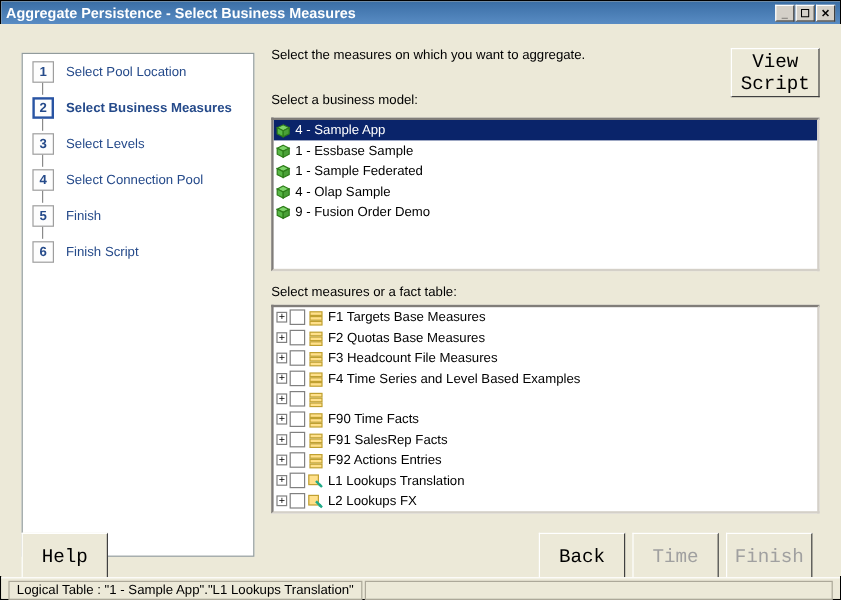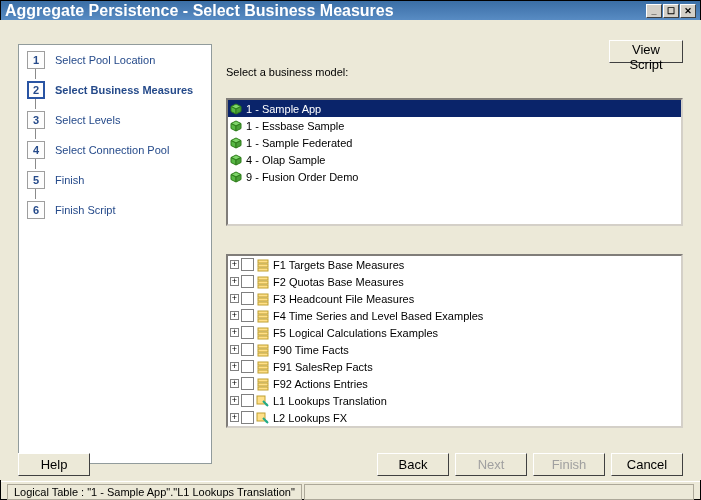--- a/index.html
+++ b/index.html
@@ -15,21 +15,21 @@
   }
   .titlebar {
     background: linear-gradient(to bottom, #3a6ea5, #5a8dc5);
     color: #fff;
     font-weight: bold;
     height: 20px;
     display: flex;
     align-items: center;
     padding: 0 4px;
   }
-  .titlebar-text { flex: 1; font-size: 16px; }
+  .titlebar-text { flex: 1; font-size: 12px; }
   .win-btns { display: flex; gap: 1px; }
   .win-btn {
     width: 16px; height: 14px;
     background: #d4d0c8;
     border: 1px solid #fff;
     border-right-color: #404040;
     border-bottom-color: #404040;
     font-size: 9px;
     display: flex; align-items: center; justify-content: center;
     color: #000;
@@ -163,28 +163,28 @@
   .button-bar {
     position: absolute;
     left: 0; right: 0; bottom: 0;
     height: 32px;
     display: flex;
     align-items: center;
     padding: 0 18px;
   }
   .button-bar .spacer { flex: 1; }
   button.win {
-    height: 23px;
+    height: 41px;
     min-width: 72px;
     background: #ece9d8;
     border: 1px solid #404040;
     border-top-color: #fff;
     border-left-color: #fff;
-    font-family: Liberation Sans, sans-serif;
-    font-size: 13px;
+    font-family: Liberation Mono, monospace;
+    font-size: 16px;
     cursor: pointer;
   }
   button.win:disabled { color: #a0a0a0; }
   .btn-gap { width: 6px; }
   .statusbar {
     position: absolute;
     left: 1px; right: 1px; bottom: 1px;
     height: 18px;
     background: #ece9d8;
     border-top: 1px solid #fff;
@@ -246,34 +246,35 @@
         <div class="step-label">Finish</div>
         <div class="step-connector"></div>
       </div>
       <div class="step-row">
         <div class="step-num">6</div>
         <div class="step-label">Finish Script</div>
       </div>
     </div>
 
   <div class="right-top">
+    <div class="instr">Select the measures on which you want to aggregate.</div>
     <button class="win view-script-btn">View Script</button>
     <div class="label-sm" style="margin-top:26px;">Select a business model:</div>
   </div>
 
   <div class="listbox bm-list" id="bm-container">
       <div class="bm-item selected">
         <span class="cube-icon">
           <svg width="12" height="12" viewBox="0 0 12 12">
             <polygon points="6,1 11,3.5 6,6 1,3.5" fill="#7ed46a" stroke="#2e7d1a"></polygon>
             <polygon points="1,3.5 6,6 6,11 1,8.5" fill="#58b845" stroke="#2e7d1a"></polygon>
             <polygon points="11,3.5 6,6 6,11 11,8.5" fill="#4aa038" stroke="#2e7d1a"></polygon>
           </svg>
         </span>
-        <span>1 - Sample App</span>
+        <span>4 - Sample App</span>
       </div>
       <div class="bm-item">
         <span class="cube-icon">
           <svg width="12" height="12" viewBox="0 0 12 12">
             <polygon points="6,1 11,3.5 6,6 1,3.5" fill="#7ed46a" stroke="#2e7d1a"></polygon>
             <polygon points="1,3.5 6,6 6,11 1,8.5" fill="#58b845" stroke="#2e7d1a"></polygon>
             <polygon points="11,3.5 6,6 6,11 11,8.5" fill="#4aa038" stroke="#2e7d1a"></polygon>
           </svg>
         </span>
         <span>1 - Essbase Sample</span>
@@ -303,20 +304,21 @@
           <svg width="12" height="12" viewBox="0 0 12 12">
             <polygon points="6,1 11,3.5 6,6 1,3.5" fill="#7ed46a" stroke="#2e7d1a"></polygon>
             <polygon points="1,3.5 6,6 6,11 1,8.5" fill="#58b845" stroke="#2e7d1a"></polygon>
             <polygon points="11,3.5 6,6 6,11 11,8.5" fill="#4aa038" stroke="#2e7d1a"></polygon>
           </svg>
         </span>
         <span>9 - Fusion Order Demo</span>
       </div>
     </div>
 
+  <div class="measures-label">Select measures or a fact table:</div>
 
   <div class="listbox measures-list">
     <div class="scroll-wrap" id="facts-container">
         <div class="tree-row">
           <div class="expander">+</div>
           <div class="checkbox"></div>
           <span class="fact-icon"><svg width="14" height="14" viewBox="0 0 14 14">
               <rect x="2" y="2" width="10" height="3" fill="#ffe08a" stroke="#c0a030"></rect>
               <rect x="2" y="6" width="10" height="3" fill="#ffe08a" stroke="#c0a030"></rect>
               <rect x="2" y="10" width="10" height="3" fill="#ffe08a" stroke="#c0a030"></rect>
@@ -354,21 +356,20 @@
           <span>F4 Time Series and Level Based Examples</span>
         </div>
         <div class="tree-row">
           <div class="expander">+</div>
           <div class="checkbox"></div>
           <span class="fact-icon"><svg width="14" height="14" viewBox="0 0 14 14">
               <rect x="2" y="2" width="10" height="3" fill="#ffe08a" stroke="#c0a030"></rect>
               <rect x="2" y="6" width="10" height="3" fill="#ffe08a" stroke="#c0a030"></rect>
               <rect x="2" y="10" width="10" height="3" fill="#ffe08a" stroke="#c0a030"></rect>
             </svg></span>
-          <span>F5 Logical Calculations Examples</span>
         </div>
         <div class="tree-row">
           <div class="expander">+</div>
           <div class="checkbox"></div>
           <span class="fact-icon"><svg width="14" height="14" viewBox="0 0 14 14">
               <rect x="2" y="2" width="10" height="3" fill="#ffe08a" stroke="#c0a030"></rect>
               <rect x="2" y="6" width="10" height="3" fill="#ffe08a" stroke="#c0a030"></rect>
               <rect x="2" y="10" width="10" height="3" fill="#ffe08a" stroke="#c0a030"></rect>
             </svg></span>
           <span>F90 Time Facts</span>
@@ -414,25 +415,24 @@
           <span>L2 Lookups FX</span>
         </div>
       </div>
   </div>
 
   <div class="button-bar">
     <button class="win">Help</button>
     <div class="spacer"></div>
     <button class="win">Back</button>
     <div class="btn-gap"></div>
-    <button class="win" disabled="">Next</button>
+    <button class="win" disabled="">Time</button>
     <div class="btn-gap"></div>
     <button class="win" disabled="">Finish</button>
     <div class="btn-gap"></div>
-    <button class="win">Cancel</button>
   </div>
 
 </div>
 
 <div class="statusbar">
   <div class="status-cell">Logical Table : "1 - Sample App"."L1 Lookups Translation"</div>
   <div class="status-rest"></div>
 </div>
 
 </body></html>

